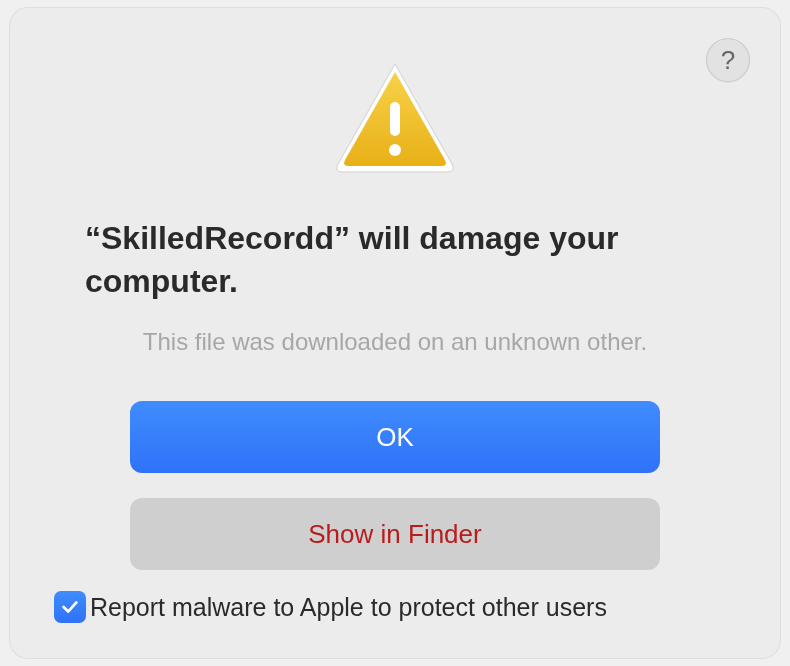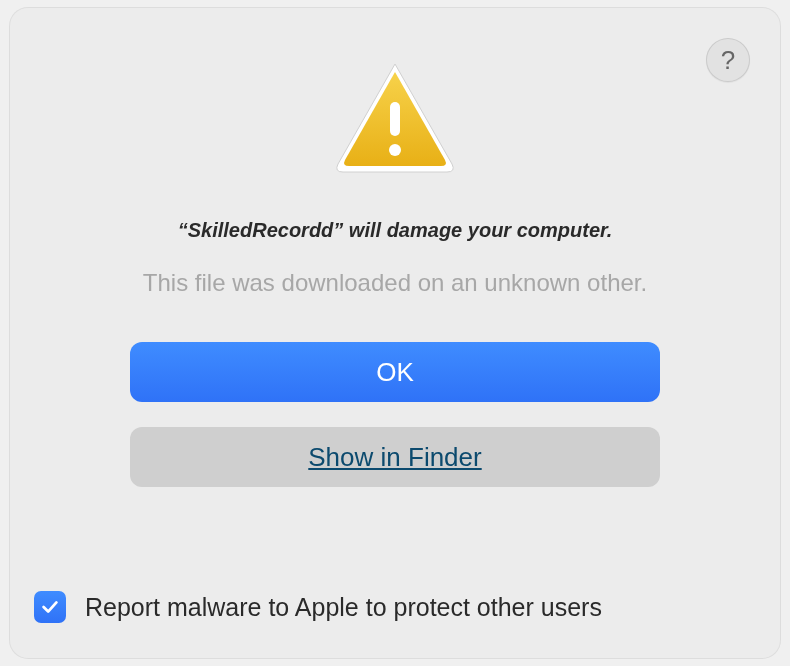--- a/index.html
+++ b/index.html
@@ -43,65 +43,63 @@
       font-size: 26px;
       color: #666;
       cursor: pointer;
       box-shadow: 0 1px 1px rgba(0,0,0,0.05);
     }
     .warning-icon {
       margin-top: 10px;
       margin-bottom: 35px;
     }
     .heading {
-      font-size: 20px;
+      font-size: 32px;
       font-weight: 700;
       color: #2a2a2a;
       text-align: left;
       line-height: 1.35;
       margin-bottom: 25px;
       max-width: 620px;
-      font-style: italic;
     }
     .subtext {
       font-size: 24px;
       color: #a7a7a7;
       text-align: center;
       margin-bottom: 45px;
     }
     .button {
       width: 530px;
-      height: 60px;
+      height: 72px;
       border-radius: 12px;
       font-size: 26px;
       border: none;
       cursor: pointer;
       margin-bottom: 25px;
       display: flex;
       align-items: center;
       justify-content: center;
     }
     .button.primary {
       background: linear-gradient(180deg, #3f8cff 0%, #2f72f7 100%);
       color: #fff;
       font-weight: 500;
     }
     .button.secondary {
       background: #cfcfcf;
-      color: #0c4a6e;
+      color: #b91c1c;
       font-weight: 400;
-      text-decoration: underline;
     }
     .checkbox-row {
       position: absolute;
       bottom: 35px;
-      left: 24px;
+      left: 44px;
       display: flex;
       align-items: center;
-      gap: 19px;
+      gap: 4px;
       text-align: center;
     }
     .checkbox {
       width: 32px;
       height: 32px;
       border-radius: 7px;
       background: linear-gradient(180deg, #3f8cff 0%, #2f72f7 100%);
       display: flex;
       align-items: center;
       justify-content: center;

